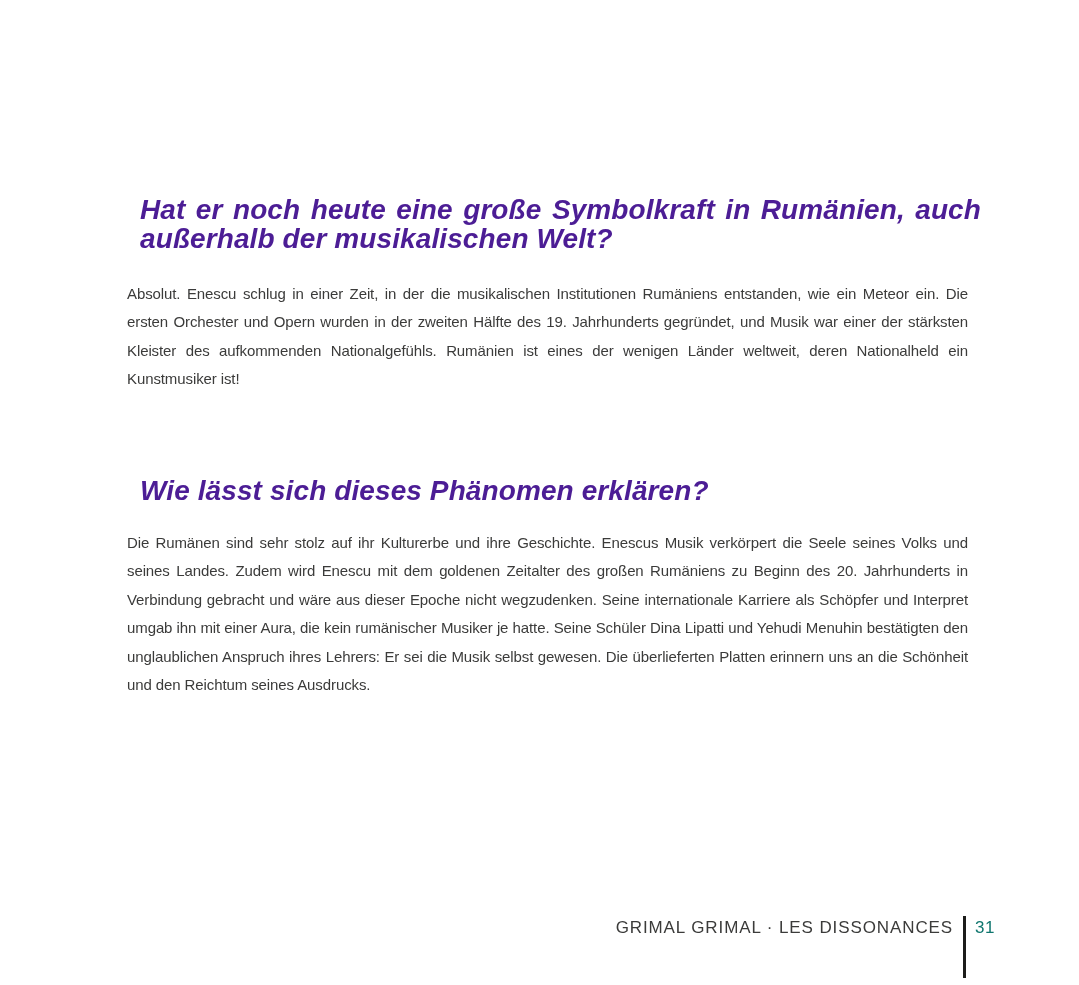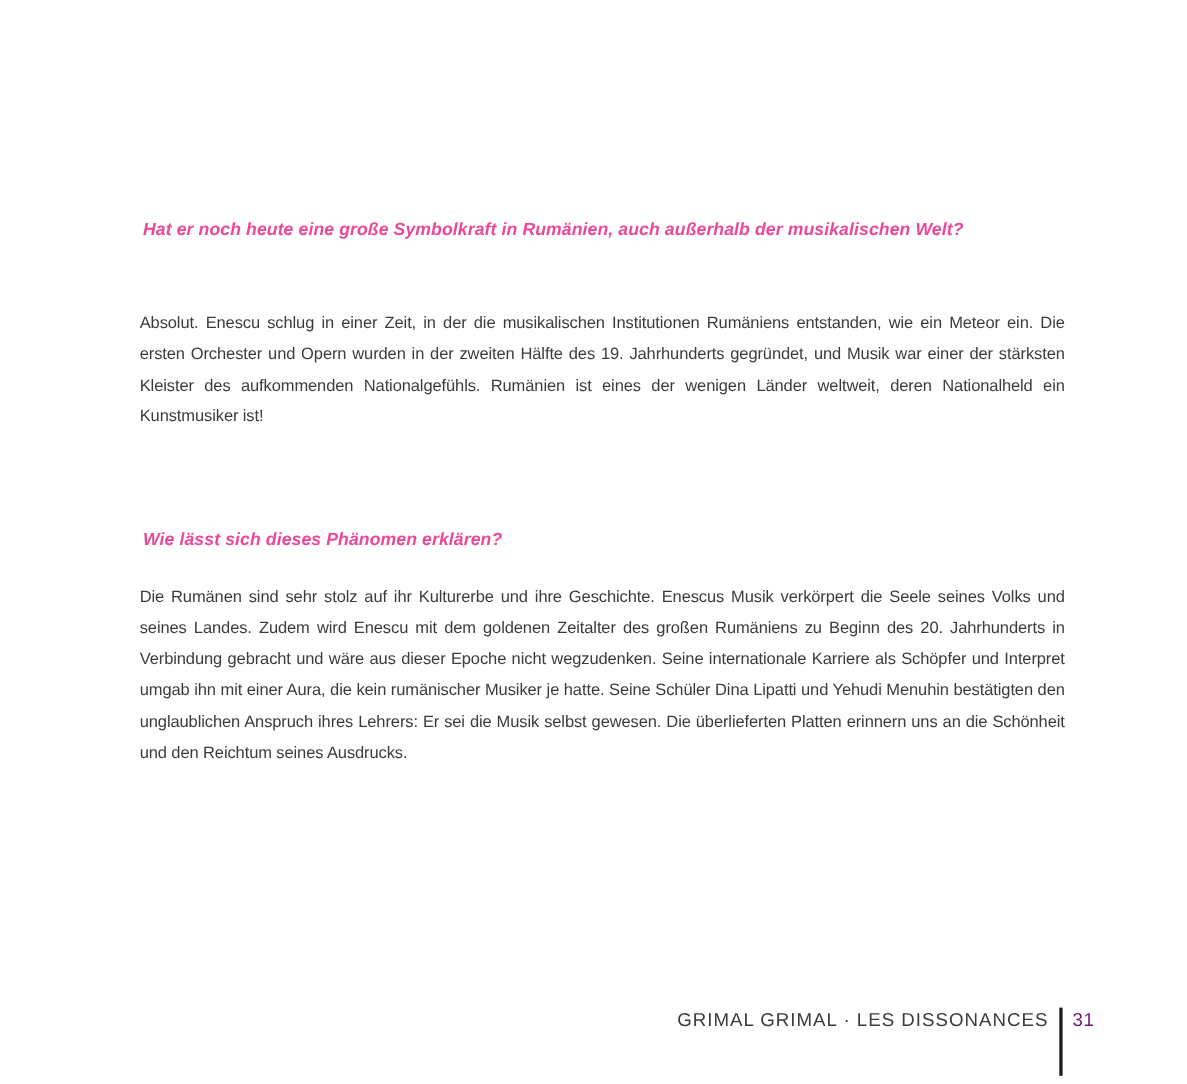--- a/index.html
+++ b/index.html
@@ -11,27 +11,27 @@
     font-family: "Liberation Sans", "DejaVu Sans", sans-serif;
     overflow: hidden;
   }
   .page {
     position: absolute;
     inset: 0;
     background: #ffffff;
   }
   .question {
     position: absolute;
-    left: 130px;
+    left: 140px;
     width: 841px;
-    font-size: 16px;
+    font-size: 28px;
     line-height: 28.5px;
     font-weight: bold;
     font-style: italic;
-    color: #ec4899;
+    color: #4c1d95;
     text-align: justify;
     letter-spacing: 0.1px;
   }
   .para {
     position: absolute;
     left: 127px;
     width: 841px;
     font-size: 15px;
     line-height: 28.4px;
     font-weight: 400;
@@ -57,21 +57,21 @@
   .footer-bar {
     width: 3px;
     height: 62px;
     background: #1D1D1B;
     margin: 0 9px 0 10px;
     flex: 0 0 auto;
   }
   .footer-page {
     font-size: 17px;
     letter-spacing: 0.5px;
-    color: #701a75;
+    color: #0f766e;
     line-height: 22px;
     margin-top: 1px;
   }
 </style>
 </head>
 <body>
 
 <div class="page">
 
   <div class="question" style="top: 196px;">Hat er noch heute eine große Symbolkraft in Rumänien, auch außerhalb der musikalischen Welt?</div>

